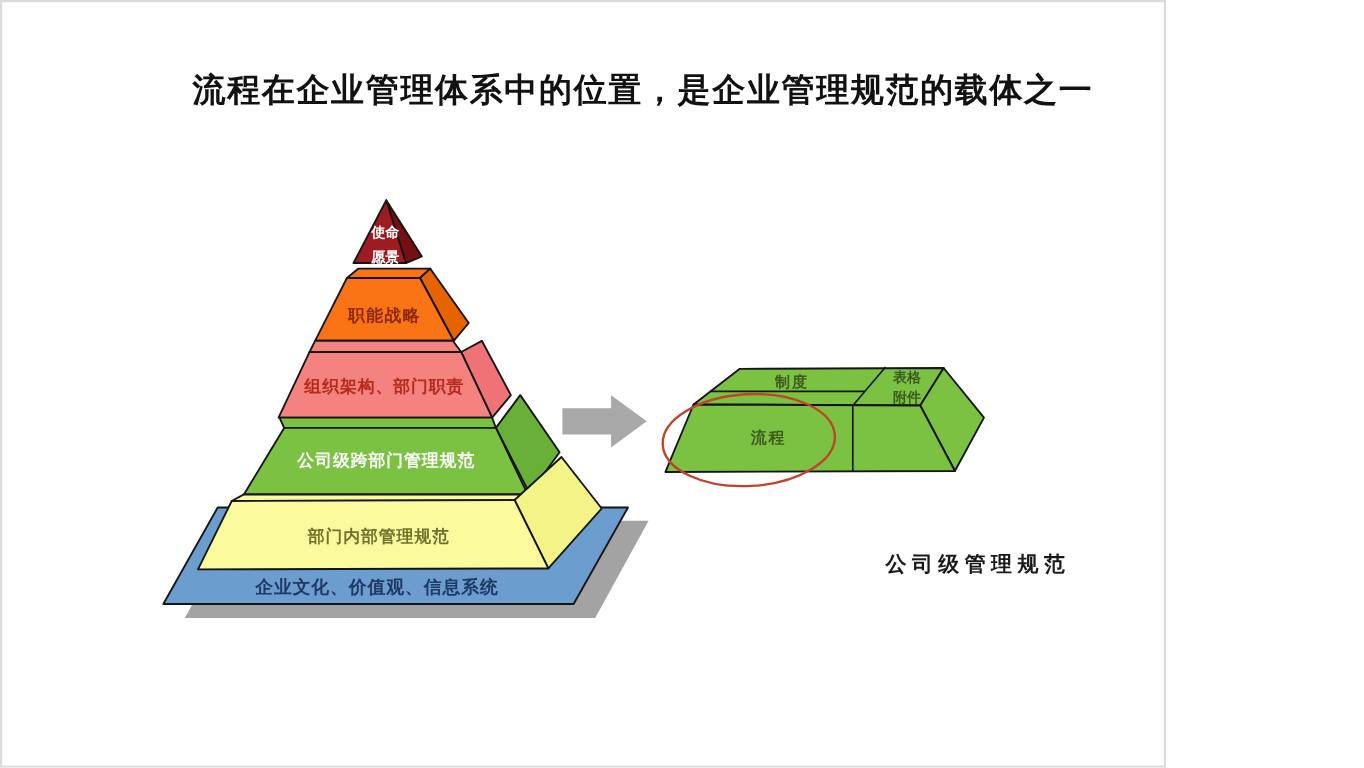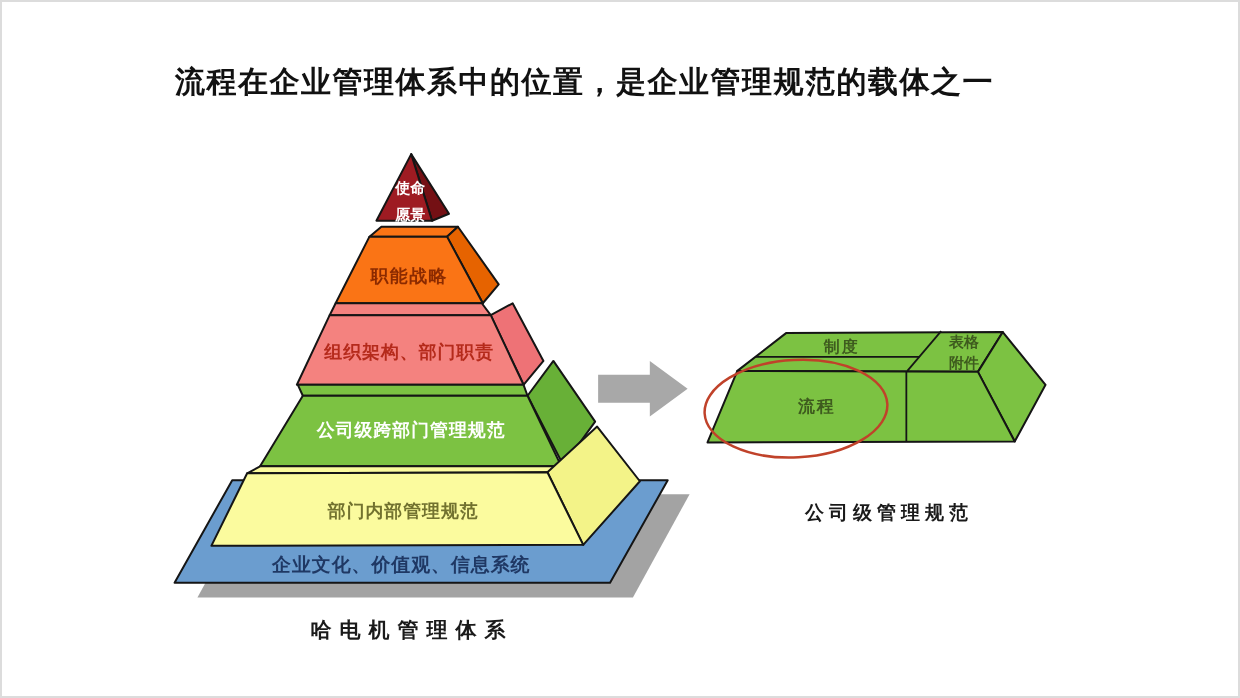--- a/index.html
+++ b/index.html
@@ -1,17 +1,17 @@
 <!DOCTYPE html>
 <html><head>
 <meta charset="utf-8">
 <style>
   html,body{margin:0;padding:0;background:#fff;}
   .slide{
-    position:relative;width:1240px;height:698px;background:#ffffff;
+    position:relative;width:1060px;height:698px;background:#ffffff;
     border:2px solid #dcdcdc;box-sizing:border-box;overflow:hidden;
     font-family:"Liberation Serif", serif;
   }
   .diagram-svg{position:absolute;left:0;top:0;width:100%;height:100%;}
   .slide-title{
     position:absolute;left:173px;top:60px;width:860px;
     font-size:30px;font-weight:700;color:#111;letter-spacing:1.5px;
     font-family:"Liberation Serif", serif;white-space:nowrap;
   }
   .caption{
@@ -78,15 +78,14 @@
 
       <text x="843" y="352" font-size="16" text-anchor="middle" letter-spacing="2" fill="#3E5B1E">制度</text>
       <text x="966" y="347" font-size="15" text-anchor="middle" fill="#3E5B1E">表格</text>
       <text x="966" y="368" font-size="15" text-anchor="middle" fill="#3E5B1E">附件</text>
       <text x="818" y="412" font-size="17" text-anchor="middle" letter-spacing="2" fill="#3E5B1E">流程</text>
 
       <ellipse cx="797" cy="409" rx="92" ry="49" fill="none" stroke-width="2.5" transform="rotate(-3 797 409)" stroke="#C0422A"></ellipse>
     </g>
   </svg>
 
-  <div class="caption caption-pyramid">哈电机管理体系</div>
   <div class="caption caption-slab">公司级管理规范</div>
 </div>
 
 </body></html>

